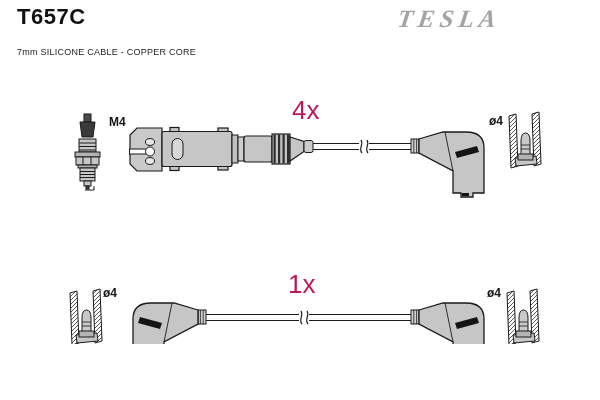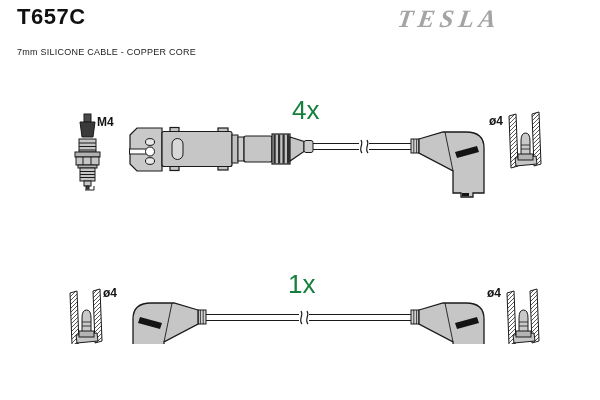--- a/index.html
+++ b/index.html
@@ -5,25 +5,25 @@
   html,body{margin:0;padding:0;background:#fff;}
   #page{position:relative;width:600px;height:344px;background:#fff;overflow:hidden;
         font-family:"Liberation Sans",sans-serif;color:#111;}
   #page svg.art{position:absolute;left:0;top:0;}
   .lbl{position:absolute;line-height:1;white-space:nowrap;}
   .part-no{left:17px;top:6px;font-size:22px;font-weight:700;letter-spacing:.5px;}
   .subtitle{left:17px;top:48px;font-size:9px;letter-spacing:.25px;color:#1c1c1c;}
   .logo{left:398px;top:6px;font-family:"Liberation Serif",serif;font-style:italic;
         font-weight:700;font-size:25px;letter-spacing:5px;color:#a4a4a4;
         transform:skewX(-8deg);}
-  .qty{font-size:26px;color:#15803d;}
+  .qty{font-size:26px;color:#be185d;}
   .qty-top{left:292px;top:97px;}
   .qty-bottom{left:288px;top:271px;}
   .small-dim{font-size:12px;font-weight:700;color:#141414;}
-  .m4{left:97px;top:116px;}
+  .m4{left:109px;top:116px;}
   .dia-tr{left:489px;top:115px;}
   .dia-bl{left:103px;top:287px;}
   .dia-br{left:487px;top:287px;}
 </style>
 </head>
 <body>
 
 <div id="page">
 
   <svg class="art" width="600" height="400" viewBox="0 0 600 400">

